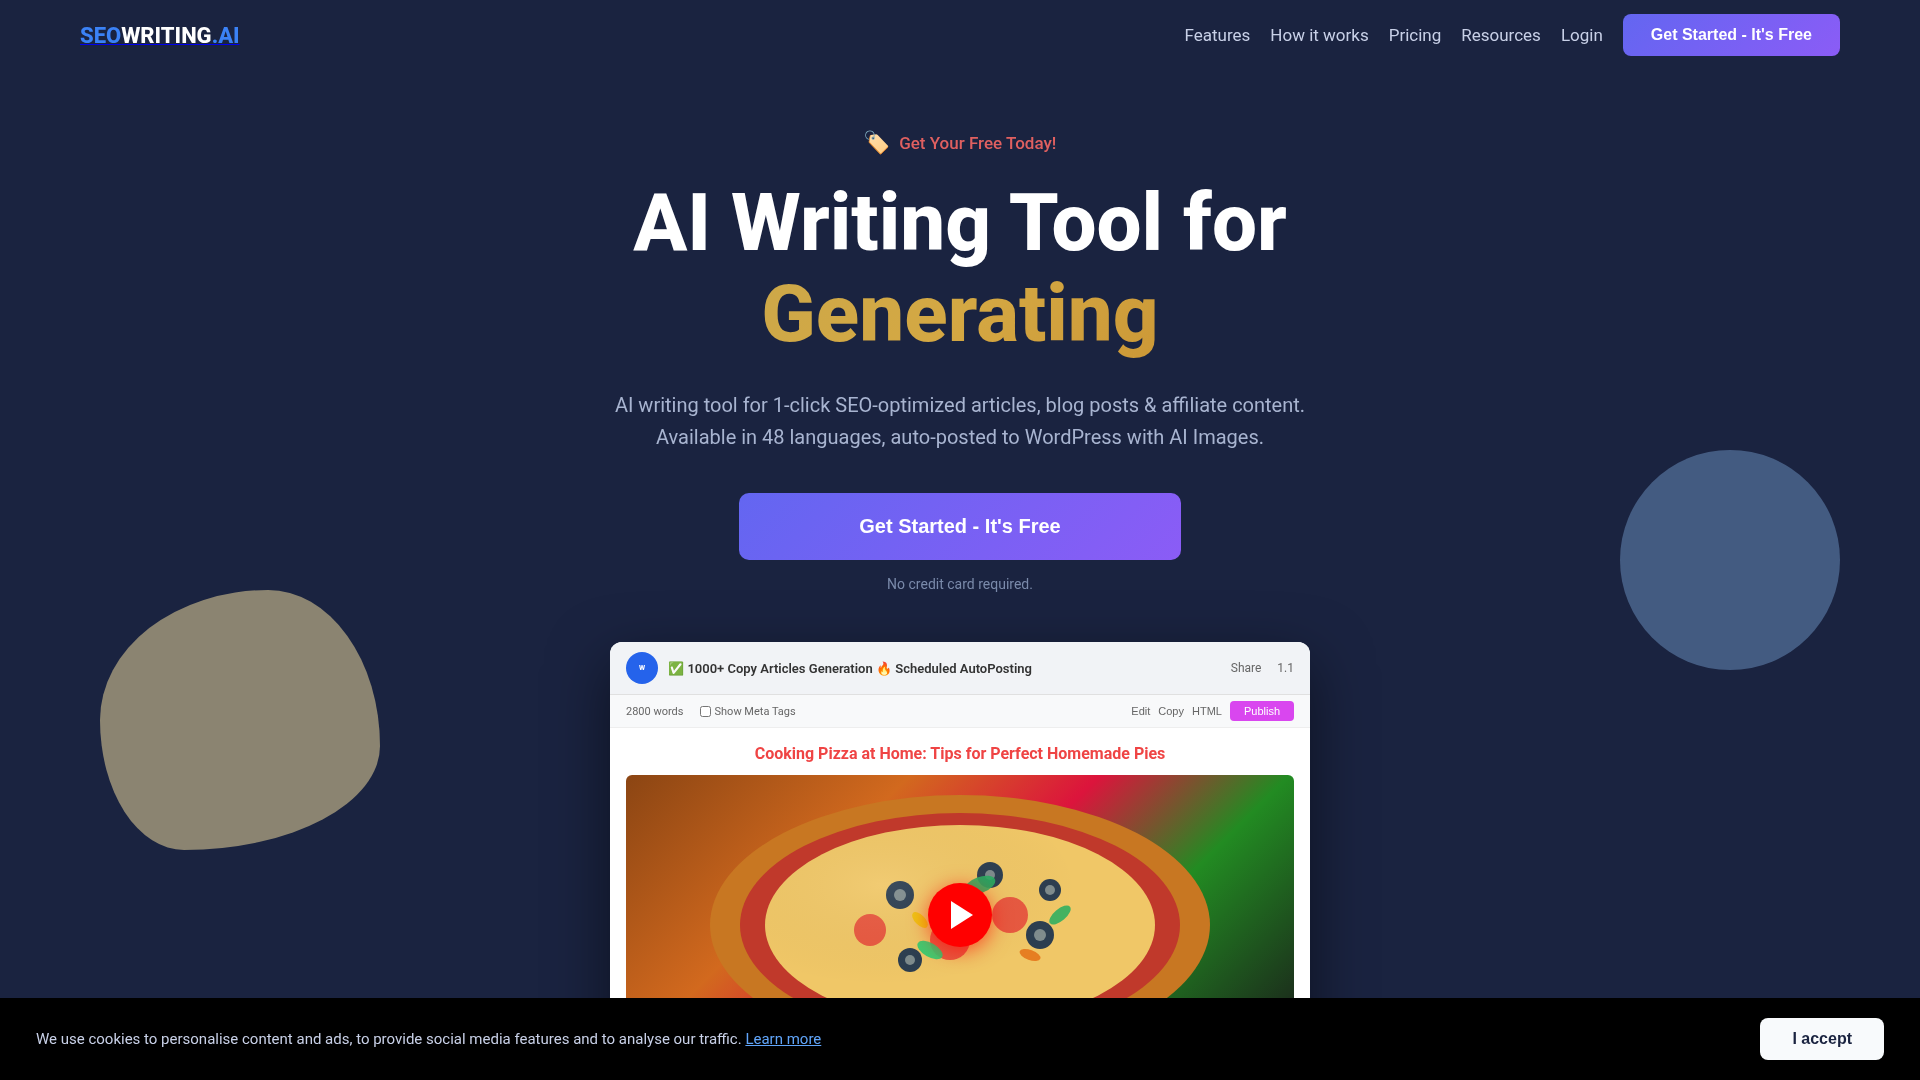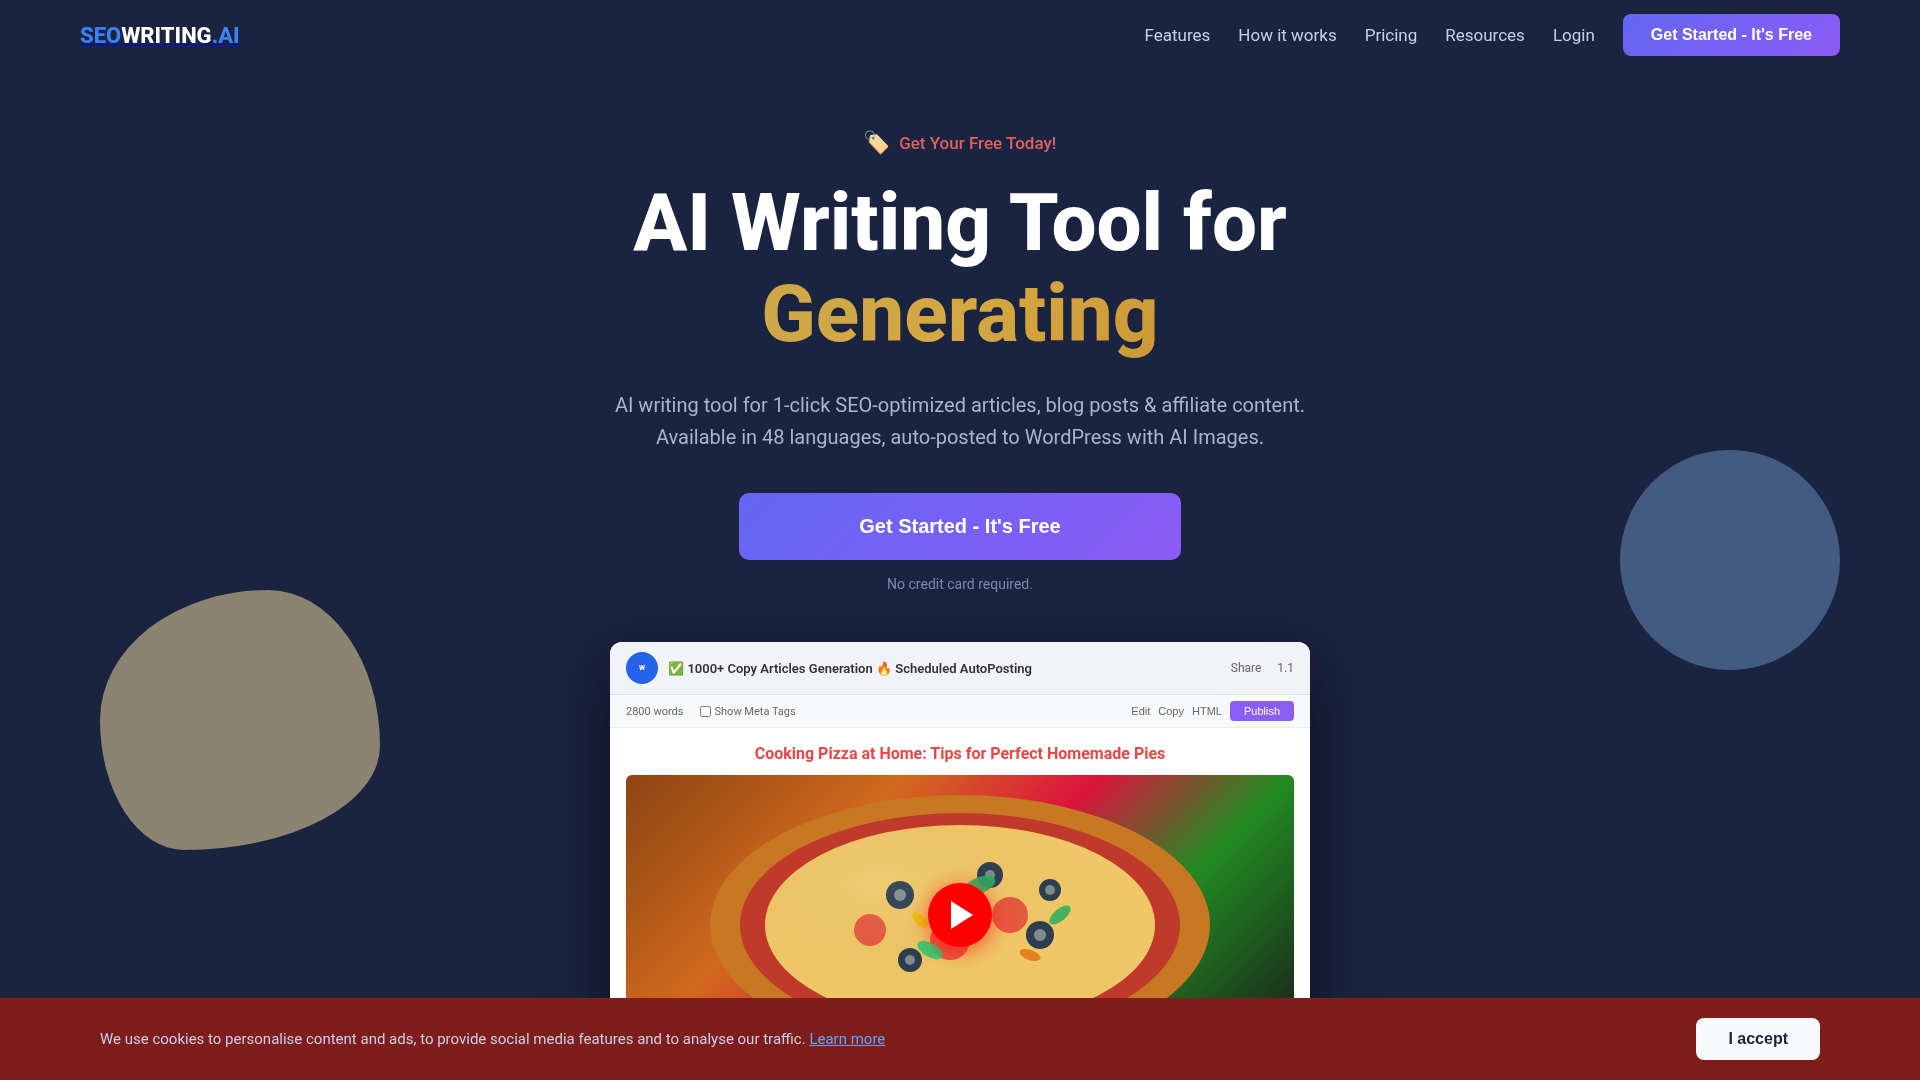--- a/index.html
+++ b/index.html
@@ -22,21 +22,21 @@
       background-color: #1a2340;
       position: relative;
       z-index: 10;
     }
     .logo-seo { color: #3b82f6; }
     .logo-writing { color: #ffffff; }
     .logo-ai { color: #3b82f6; }
     nav .nav-links {
       display: flex;
       align-items: center;
-      gap: 28px;
+      gap: 20px;
     }
     nav .nav-links a {
       color: #c8d0e7;
       text-decoration: none;
       font-size: 17px;
       font-weight: 400;
     }
     .btn-cta-nav {
       background: linear-gradient(135deg, #6366f1, #8b5cf6);
       color: #ffffff;
@@ -164,21 +164,21 @@
       background: #f8f9fa;
       padding: 6px 16px;
       display: flex;
       align-items: center;
       justify-content: space-between;
       border-bottom: 1px solid #eee;
     }
     .word-count { font-size: 11px; color: #666; }
     .video-actions { display: flex; gap: 8px; align-items: center; }
     .btn-publish {
-      background: #8b5cf6;
+      background: #d946ef;
       color: white;
       border: none;
       padding: 4px 14px;
       border-radius: 4px;
       font-size: 11px;
       cursor: pointer;
     }
     .btn-action {
       font-size: 11px;
       color: #666;
@@ -257,22 +257,22 @@
       border-radius: 60% 40% 70% 30% / 50% 60% 40% 50%;
       z-index: 1;
     }
 
     
     .cookie-banner {
       position: fixed;
       bottom: 0;
       left: 0;
       right: 0;
-      background: #7f1d1d;
-      padding: 20px 100px;
+      background: #000000;
+      padding: 20px 36px;
       display: flex;
       align-items: center;
       justify-content: space-between;
       z-index: 100;
     }
     .cookie-text {
       font-size: 15px;
       color: #c8d0e7;
     }
     .cookie-text a {

